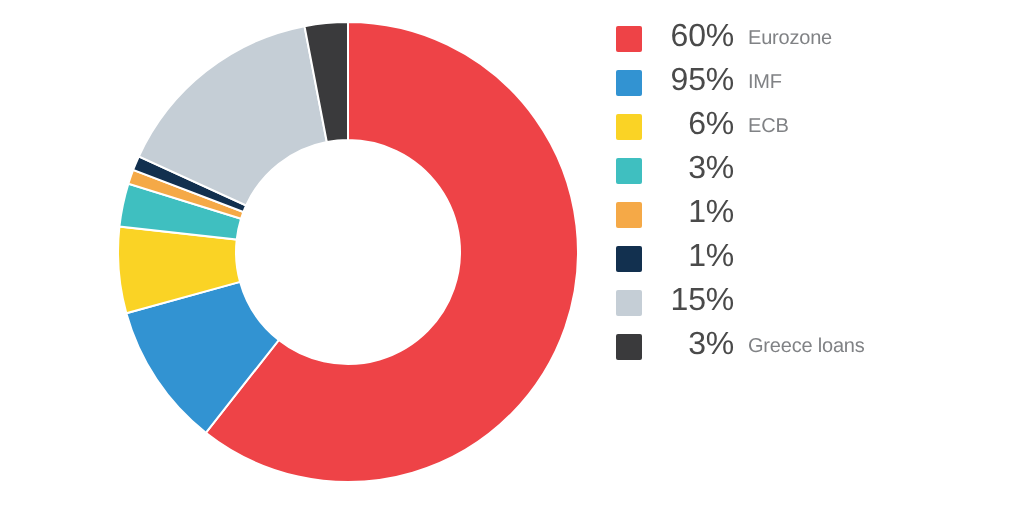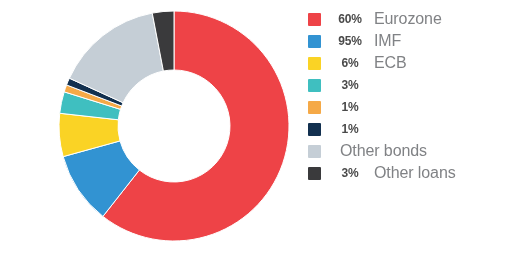--- a/index.html
+++ b/index.html
@@ -47,29 +47,29 @@
     white-space: nowrap;
   }
   .legend-swatch {
     width: 13px;
     height: 13px;
     flex: 0 0 13px;
     margin-right: 12px;
     border-radius: 1px;
   }
   .legend-pct {
-    font-size: 12px;
-    font-weight: bold;
+    font-size: 16px;
+    font-weight: normal;
     color: #4a4a4a;
     letter-spacing: -0.1px;
     min-width: 34px;
-    text-align: center;
+    text-align: right;
   }
   .legend-label {
-    font-size: 16px;
+    font-size: 10px;
     font-weight: normal;
     color: #808285;
     margin-left: 7px;
     letter-spacing: -0.1px;
   }
 </style>
 </head>
 <body>
 
 <div id="root">
@@ -112,22 +112,22 @@
       <div class="legend-row">
         <span class="legend-swatch" style="background: rgb(245, 169, 71);"></span>
         <span class="legend-pct">1%</span>
       </div>
       <div class="legend-row">
         <span class="legend-swatch" style="background: rgb(18, 48, 79);"></span>
         <span class="legend-pct">1%</span>
       </div>
       <div class="legend-row">
         <span class="legend-swatch" style="background: rgb(197, 206, 214);"></span>
-        <span class="legend-label">Other bonds</span>
+        <span class="legend-pct">15%</span>
       </div>
       <div class="legend-row">
         <span class="legend-swatch" style="background: rgb(58, 58, 60);"></span>
         <span class="legend-pct">3%</span>
-        <span class="legend-label">Other loans</span>
+        <span class="legend-label">Greece loans</span>
       </div>
     </div>
 
 </div>
 
 </body></html>

